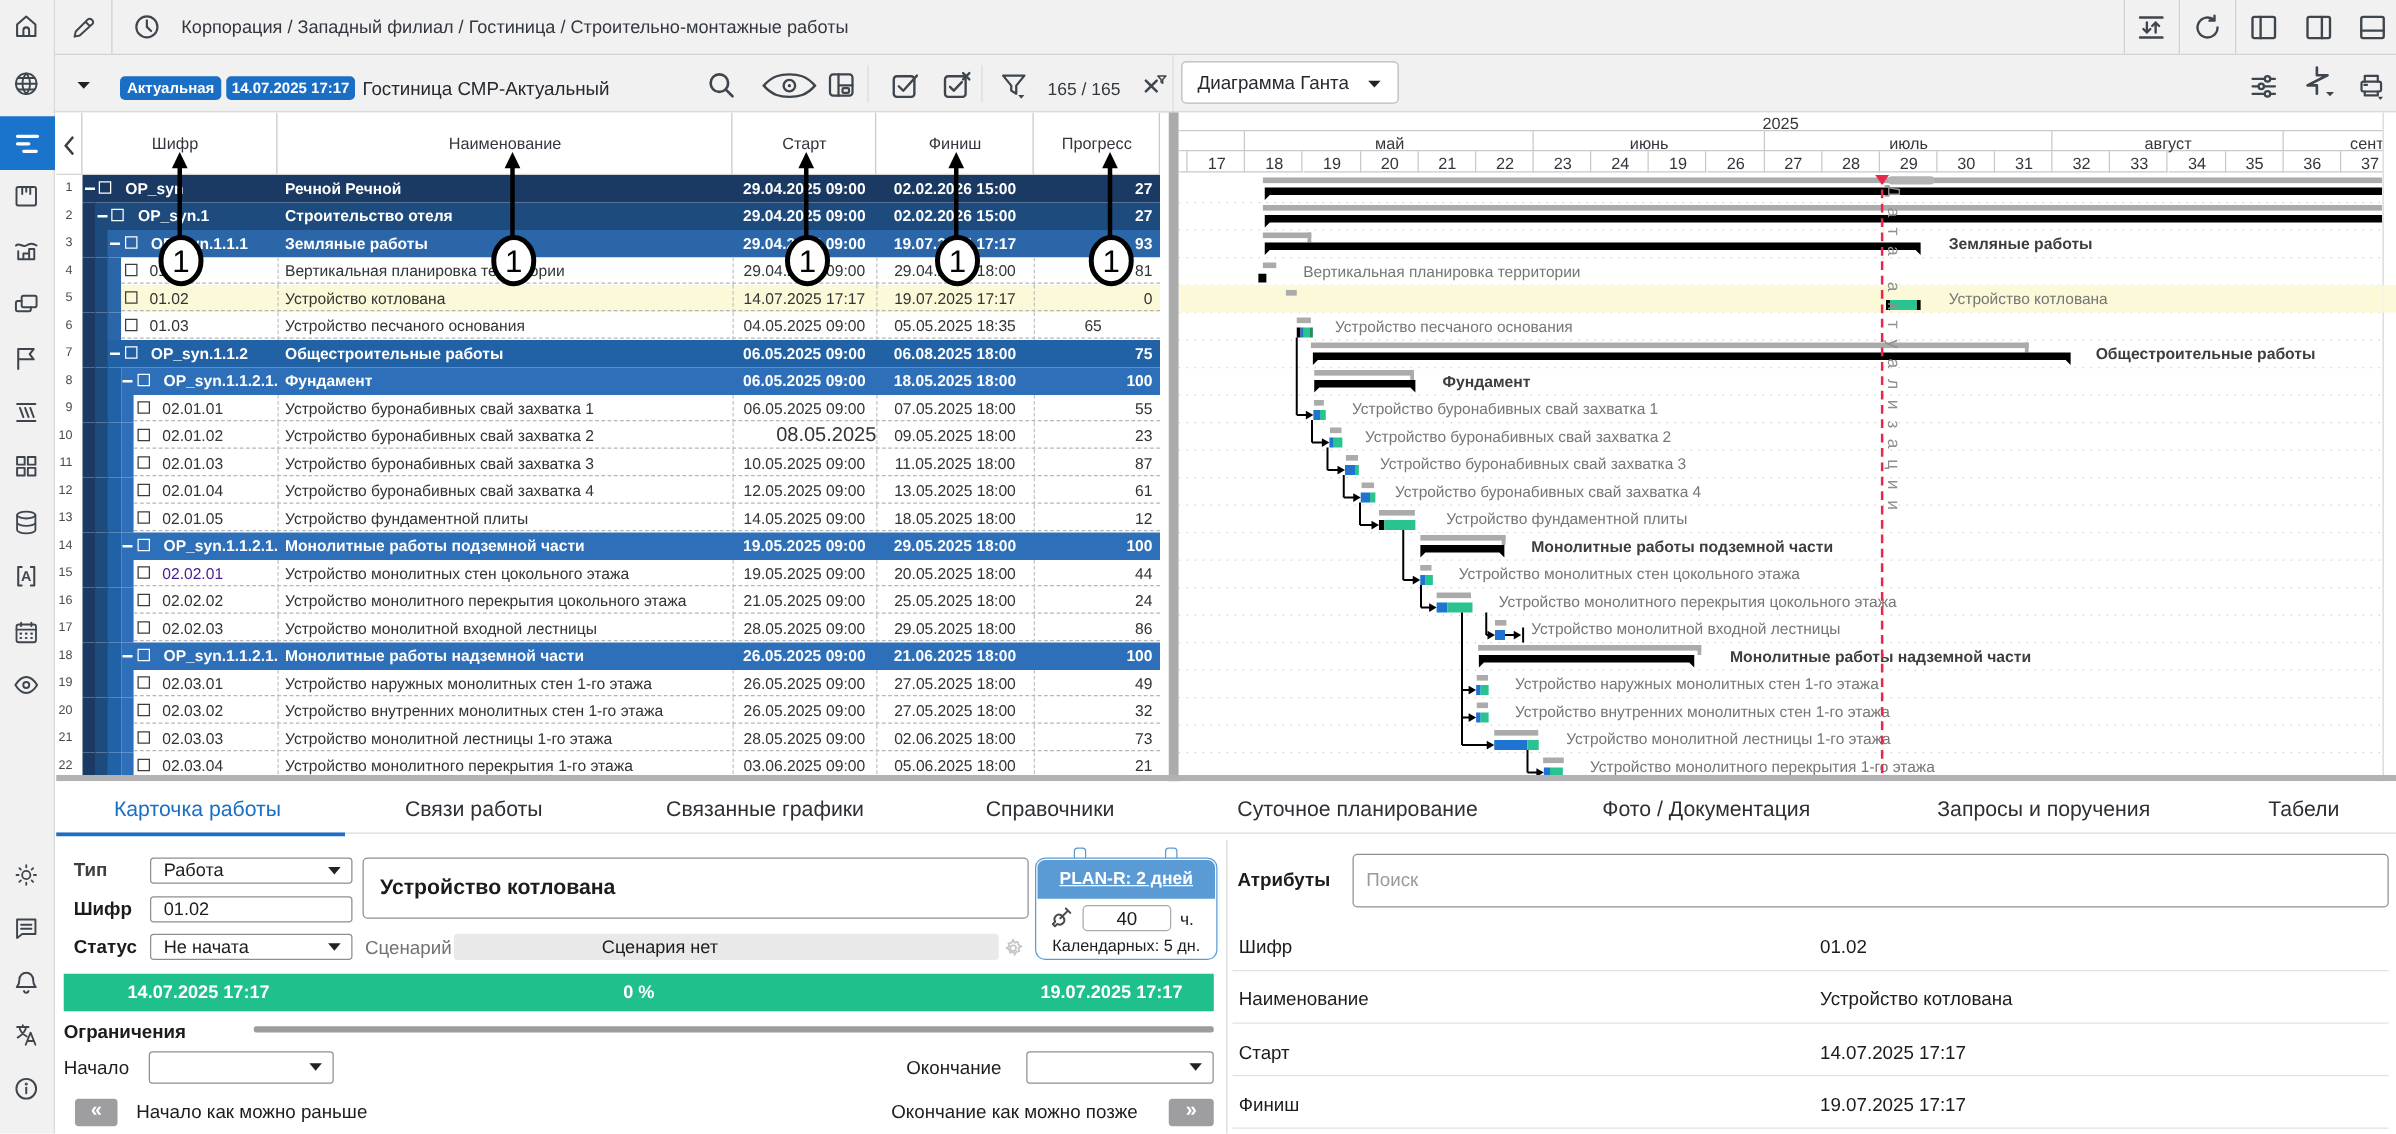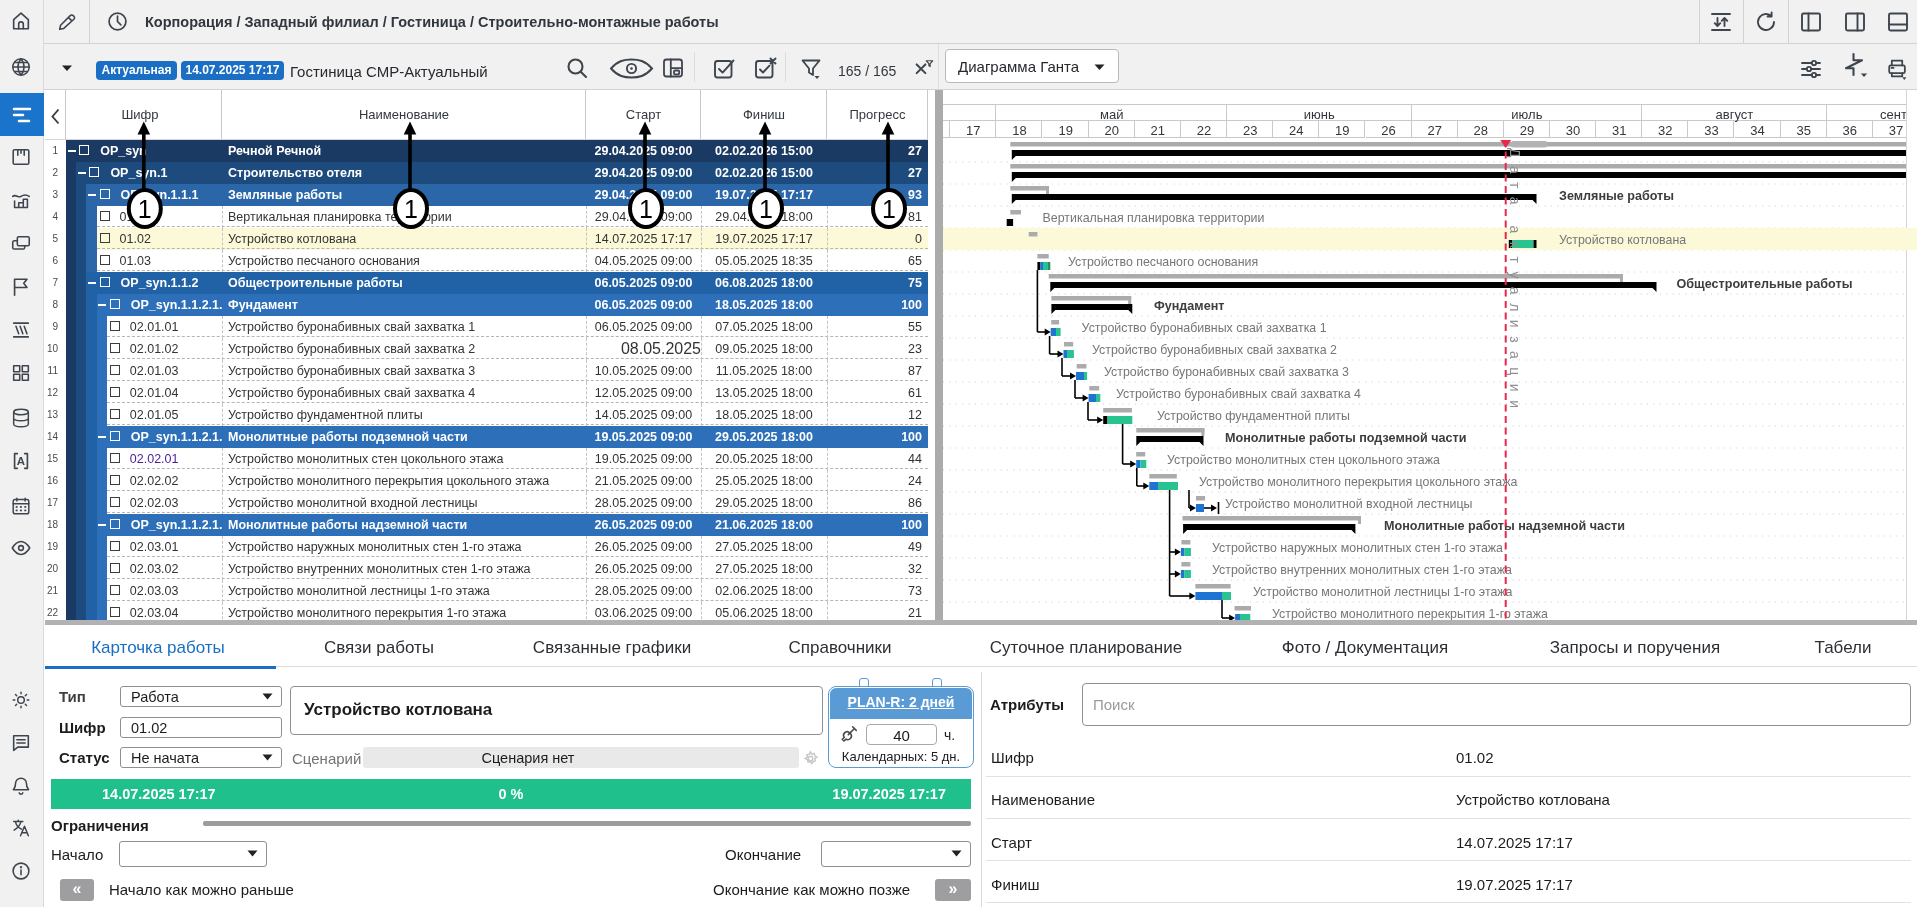--- a/index.html
+++ b/index.html
@@ -83,21 +83,21 @@
   </svg>
 <div class="ab" style="left:44px;top:0;width:1873px;height:44px;background:#f1f1f2;border-bottom:1px solid #d2d2d4"></div>
 <div class="ab" style="left:89px;top:0;width:1px;height:44px;background:#d2d2d4"></div>
 <svg class="ab" style="left:56px;top:11px" width="22" height="22" viewBox="0 0 24 24" fill="none" stroke="#3e454d" stroke-width="1.7" stroke-linecap="round" stroke-linejoin="round">
     <path d="M4 20 5 15.5 15.5 5 a2.3 2.3 0 0 1 3.3 0 l.7 .7 a2.3 2.3 0 0 1 0 3.3 L8.5 19 4 20 Z M13.5 7 17 10.5"></path>
   </svg>
 <svg class="ab" style="left:106px;top:10px" width="23" height="23" viewBox="0 0 24 24" fill="none" stroke="#3e454d" stroke-width="1.8" stroke-linecap="round" stroke-linejoin="round">
     <circle cx="12" cy="12" r="8.8"></circle>
     <path d="M12 6.5 V12 l3.5 3.5"></path>
   </svg>
-<div class="ab" style="left:145px;top:14px;font-size:14.5px;font-weight:700;color:#32373e;letter-spacing:0">Корпорация / Западный филиал / Гостиница / Строительно-монтажные работы</div>
+<div class="ab" style="left:145px;top:14px;font-size:14.5px;font-weight:400;color:#32373e;letter-spacing:0">Корпорация / Западный филиал / Гостиница / Строительно-монтажные работы</div>
 <div class="ab" style="left:1699px;top:0;width:1px;height:44px;background:#d2d2d4"></div>
 <div class="ab" style="left:1743px;top:0;width:1px;height:44px;background:#d2d2d4"></div>
 <div class="ab" style="left:1788px;top:0;width:1px;height:44px;background:#d2d2d4"></div>
 <svg class="ab" style="left:1709px;top:10px" width="24" height="24" viewBox="0 0 24 24" fill="none" stroke="#3e454d" stroke-width="1.9" stroke-linecap="round" stroke-linejoin="round">
     <path d="M3 4 h18 M3 20 h18 M8.5 8 v8 m0 0 -2.8 -2.8 M8.5 16 l2.8 -2.8 M15.5 16 V8 m0 0 -2.8 2.8 M15.5 8 l2.8 2.8"></path>
   </svg>
 <svg class="ab" style="left:1754px;top:10px" width="24" height="24" viewBox="0 0 24 24" fill="none" stroke="#3e454d" stroke-width="1.9" stroke-linecap="round" stroke-linejoin="round">
     <path d="M20 12 a8 8 0 1 1 -2.4 -5.7 M17.6 2.5 v4 h-4"></path>
   </svg>
 <svg class="ab" style="left:1799px;top:10px" width="24" height="24" viewBox="0 0 24 24" fill="none" stroke="#3e454d" stroke-width="1.9" stroke-linecap="round" stroke-linejoin="round">
@@ -261,21 +261,21 @@
 <div class="ab" style="left:21.0px;top:160px;width:10.7px;height:22px;background:#1a3a64"></div>
 <div class="ab" style="left:31.2px;top:160px;width:10.7px;height:22px;background:#1e4b7e"></div>
 <div class="ab" style="left:41.4px;top:160px;width:10.7px;height:22px;background:#2a66a8"></div>
 <div class="ab" style="left:51.6px;top:160px;width:831.4px;height:22px;background:#ffffff"></div>
 <div class="ab" style="left:0;top:160px;width:13px;height:22px;line-height:22px;font-size:10px;color:#4a4a4a;text-align:right">6</div>
 <div class="ab" style="left:54.6px;top:165px;width:10px;height:10px;border:1.4px solid #3c3c3c;background:#ffffff"></div>
 <div class="ab" style="left:74.6px;top:160px;height:22px;line-height:22px;font-size:12.5px;color:#333;white-space:nowrap">01.03</div>
 <div class="ab" style="left:183px;top:160px;height:22px;line-height:22px;font-size:12.5px;color:#333;white-space:nowrap">Устройство песчаного основания</div>
 <div class="ab" style="left:541px;top:160px;width:115px;height:22px;line-height:22px;font-size:12.5px;color:#333;text-align:center">04.05.2025 09:00</div>
 <div class="ab" style="left:656px;top:160px;width:126px;height:22px;line-height:22px;font-size:12.5px;color:#333;text-align:center">05.05.2025 18:35</div>
-<div class="ab" style="left:782px;top:160px;width:95px;height:22px;line-height:22px;font-size:12.5px;color:#333;text-align:right">65</div>
+<div class="ab" style="left:782px;top:160px;width:95px;height:22px;line-height:22px;font-size:12.5px;color:#333;text-align:center">65</div>
 <div class="ab" style="left:51.6px;top:160px;width:831.4px;height:21px;border-bottom:1px dashed #b5b5b5"></div>
 <div class="ab" style="left:177px;top:160px;width:1px;height:22px;border-left:1px dashed #c3c3c3"></div>
 <div class="ab" style="left:541px;top:160px;width:1px;height:22px;border-left:1px dashed #c3c3c3"></div>
 <div class="ab" style="left:656px;top:160px;width:1px;height:22px;border-left:1px dashed #c3c3c3"></div>
 <div class="ab" style="left:782px;top:160px;width:1px;height:22px;border-left:1px dashed #c3c3c3"></div>
 <div class="ab" style="left:16px;top:182px;width:5px;height:22px;background:#fff"></div>
 <div class="ab" style="left:21.0px;top:182px;width:10.7px;height:22px;background:#1a3a64"></div>
 <div class="ab" style="left:31.2px;top:182px;width:10.7px;height:22px;background:#1e4b7e"></div>
 <div class="ab" style="left:41.4px;top:182px;width:841.6px;height:22px;background:#2161a5"></div>
 <div class="ab" style="left:0;top:182px;width:13px;height:22px;line-height:22px;font-size:10px;color:#4a4a4a;text-align:right">7</div>
@@ -538,20 +538,21 @@
 <div class="ab" style="left:782px;top:512px;width:95px;height:22px;line-height:22px;font-size:12.5px;color:#333;text-align:right">21</div>
 <div class="ab" style="left:61.8px;top:512px;width:821.2px;height:21px;border-bottom:1px dashed #b5b5b5"></div>
 <div class="ab" style="left:177px;top:512px;width:1px;height:22px;border-left:1px dashed #c3c3c3"></div>
 <div class="ab" style="left:541px;top:512px;width:1px;height:22px;border-left:1px dashed #c3c3c3"></div>
 <div class="ab" style="left:656px;top:512px;width:1px;height:22px;border-left:1px dashed #c3c3c3"></div>
 <div class="ab" style="left:782px;top:512px;width:1px;height:22px;border-left:1px dashed #c3c3c3"></div>
 </div>
 <div class="ab" style="left:935px;top:90px;width:8px;height:536px;background:#ababab"></div>
 <div class="ab" style="left:943px;top:90px;width:963px;height:530px;background:#fff;overflow:hidden">
 <div class="ab" style="left:0;top:0;width:963px;height:15px;border-bottom:1px solid #c9c9c9"></div>
+<div class="ab" style="left:0;top:1px;width:963px;text-align:center;font-size:13px;color:#33373d">2025</div>
 <div class="ab" style="left:-48.1px;top:15px;width:101.5px;height:16px;border-bottom:1px solid #c9c9c9;border-right:1px solid #c9c9c9"></div>
 <div class="ab" style="left:53.4px;top:15px;width:230.7px;height:16px;border-bottom:1px solid #c9c9c9;border-right:1px solid #c9c9c9"></div>
 <div class="ab" style="left:53.4px;top:16.5px;width:230.7px;text-align:center;font-size:13px;color:#33373d">май</div>
 <div class="ab" style="left:284.1px;top:15px;width:184.5px;height:16px;border-bottom:1px solid #c9c9c9;border-right:1px solid #c9c9c9"></div>
 <div class="ab" style="left:284.1px;top:16.5px;width:184.5px;text-align:center;font-size:13px;color:#33373d">июнь</div>
 <div class="ab" style="left:468.6px;top:15px;width:230.6px;height:16px;border-bottom:1px solid #c9c9c9;border-right:1px solid #c9c9c9"></div>
 <div class="ab" style="left:468.6px;top:16.5px;width:230.6px;text-align:center;font-size:13px;color:#33373d">июль</div>
 <div class="ab" style="left:699.2px;top:15px;width:184.5px;height:16px;border-bottom:1px solid #c9c9c9;border-right:1px solid #c9c9c9"></div>
 <div class="ab" style="left:699.2px;top:16.5px;width:184.5px;text-align:center;font-size:13px;color:#33373d">август</div>
 <div class="ab" style="left:883.8px;top:15px;width:184.5px;height:16px;border-bottom:1px solid #c9c9c9;border-right:1px solid #c9c9c9"></div>

